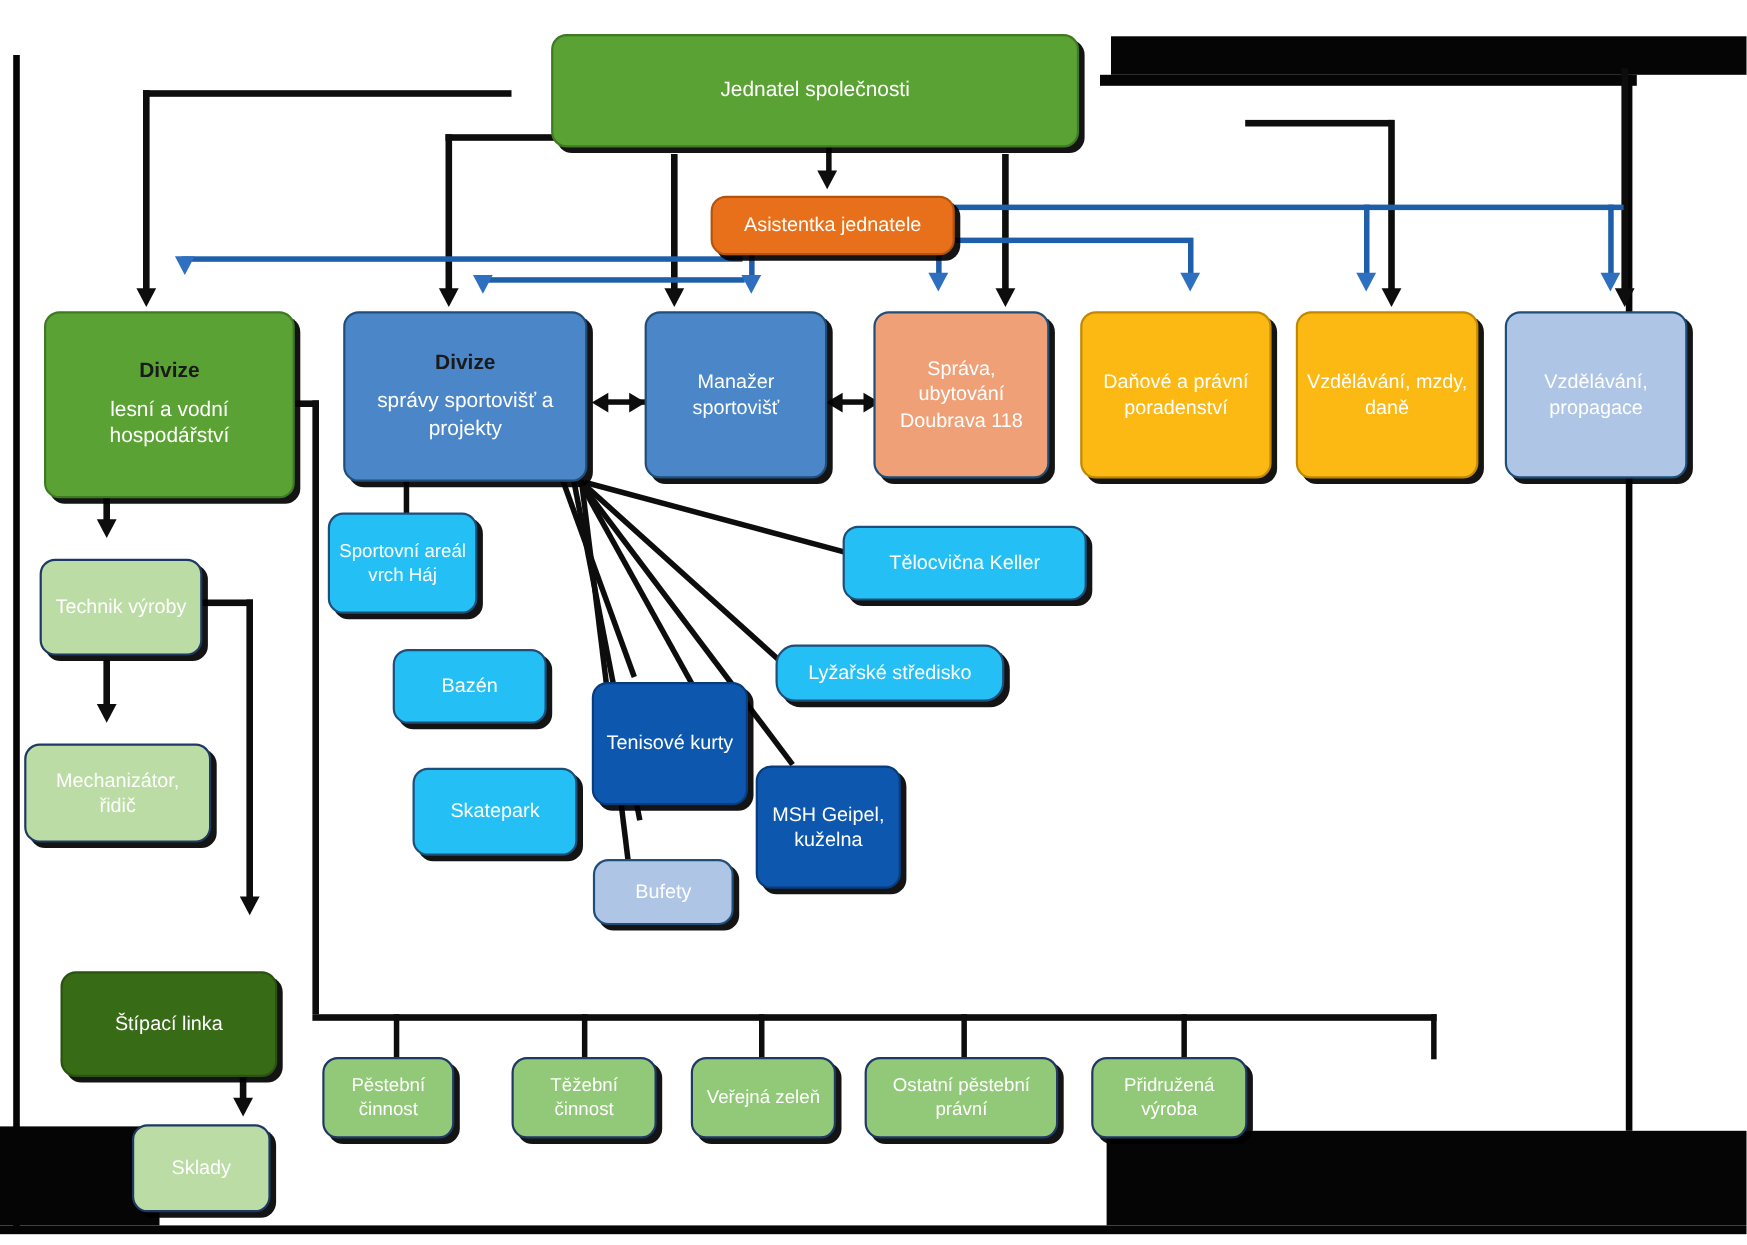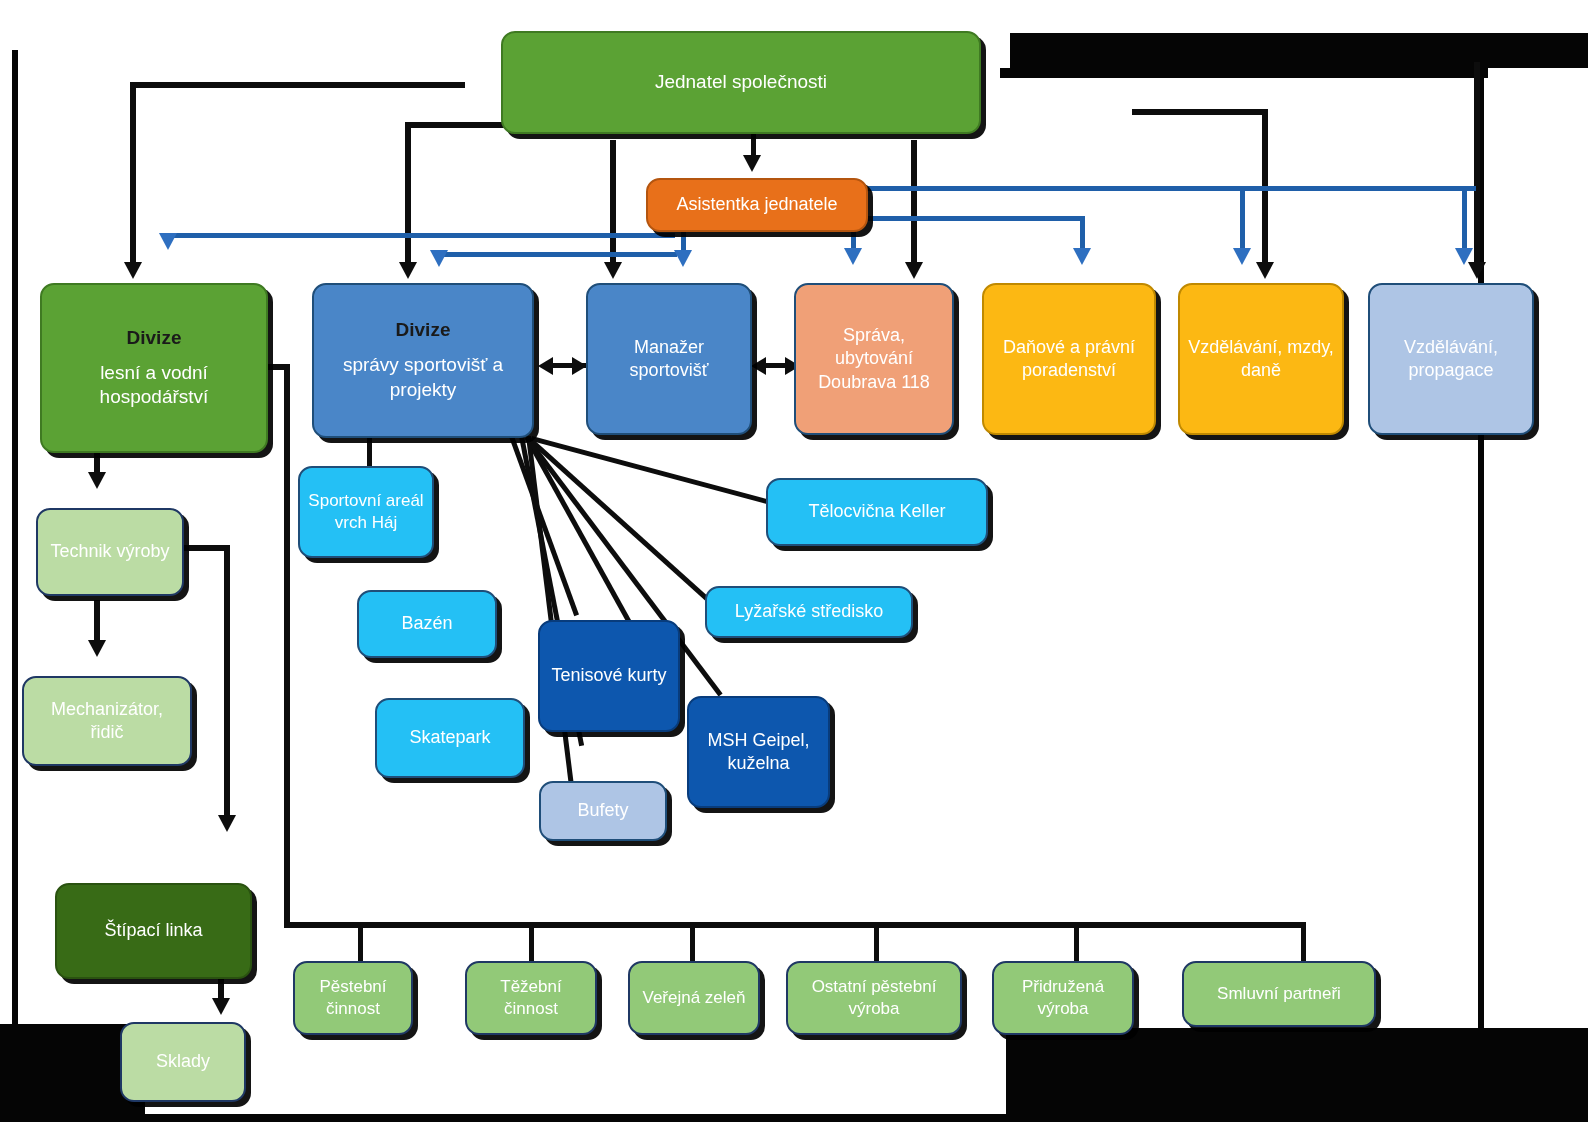--- a/index.html
+++ b/index.html
@@ -235,45 +235,42 @@
   </div>
 
   <div class="node c-lightbl" style="left:539px;top:781px;width:128px;height:60px;font-size:18px;">
     <span>Bufety</span>
   </div>
 
   <div class="node c-cyan" style="left:766px;top:478px;width:222px;height:68px;font-size:18px;">
     <span>Tělocvična Keller</span>
   </div>
 
-  <div class="node c-cyan" style="left:705px;top:586px;width:208px;height:52px;font-size:18px;">
+  <div class="node c-cyan" style="left:705px;top:586px;width:208px;height:52px;font-size:18px;border-radius:18px;">
     <span>Lyžařské středisko</span>
   </div>
 
-  <div class="node c-navy" style="left:687px;top:696px;width:143px;height:112px;font-size:18px;">
+  <div class="node c-navy" style="left:687px;top:696px;width:132px;height:112px;font-size:18px;">
     <span>MSH Geipel, kuželna</span>
   </div>
 
   <div class="node c-midgreen" style="left:293px;top:961px;width:120px;height:74px;font-size:17px;">
     <span>Pěstební činnost</span>
   </div>
 
   <div class="node c-midgreen" style="left:465px;top:961px;width:132px;height:74px;font-size:17px;">
     <span>Těžební činnost</span>
   </div>
 
   <div class="node c-midgreen" style="left:628px;top:961px;width:132px;height:74px;font-size:17px;">
     <span>Veřejná zeleň</span>
   </div>
 
   <div class="node c-midgreen" style="left:786px;top:961px;width:176px;height:74px;font-size:17px;">
-    <span>Ostatní pěstební výroba</span>
+    <span>Ostatní pěstební právní</span>
   </div>
 
   <div class="node c-midgreen" style="left:992px;top:961px;width:142px;height:74px;font-size:17px;">
     <span>Přidružená výroba</span>
   </div>
 
-  <div class="node c-midgreen" style="left:1182px;top:961px;width:194px;height:66px;font-size:17px;">
-    <span>Smluvní partneři</span>
-  </div>
 
 </div>
 
 </body></html>

